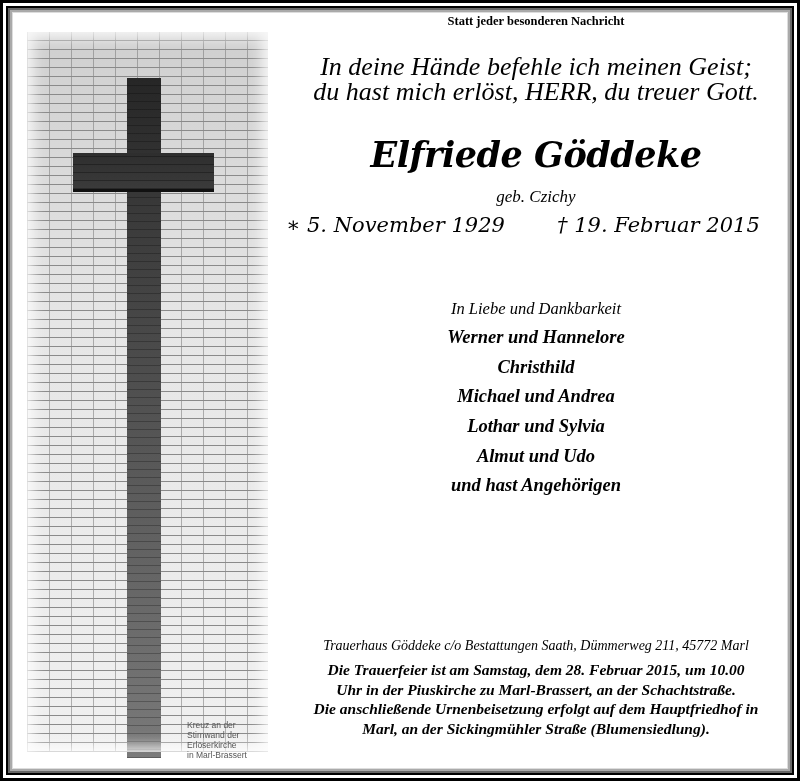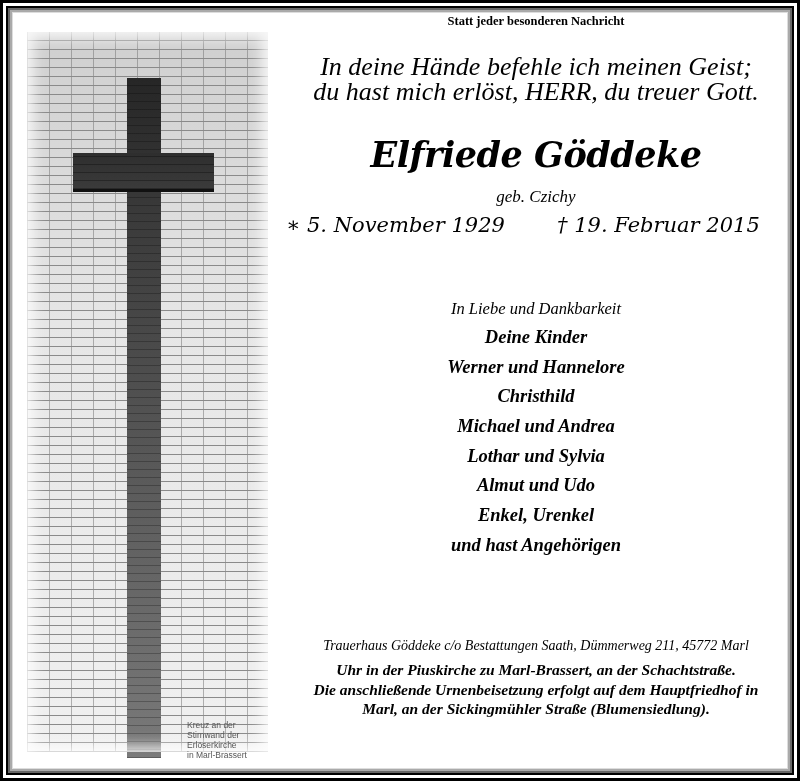--- a/index.html
+++ b/index.html
@@ -125,29 +125,28 @@
 
   <div class="name">Elfriede Göddeke</div>
   <div class="maiden">geb. Czichy</div>
   <div class="dates">
     <span class="birth">∗ 5. November 1929</span>
     <span class="death">† 19. Februar 2015</span>
   </div>
 
   <div class="mourners-intro">In Liebe und Dankbarkeit</div>
   <ul class="mourners">
-    <li>Deine Kinder</li>
     <li>Werner und Hannelore</li>
     <li>Christhild</li>
     <li>Michael und Andrea</li>
     <li>Lothar und Sylvia</li>
     <li>Almut und Udo</li>
-    <li>Enkel, Urenkel</li>
     <li>und hast Angehörigen</li>
   </ul>
 
   <div class="address">Trauerhaus Göddeke c/o Bestattungen Saath, Dümmerweg 211, 45772 Marl</div>
   <div class="ceremony">
+    <div>Die Trauerfeier ist am Samstag, dem 28. Februar 2015, um 10.00</div>
     <div>Uhr in der Piuskirche zu Marl-Brassert, an der Schachtstraße.</div>
     <div>Die anschließende Urnenbeisetzung erfolgt auf dem Hauptfriedhof in</div>
     <div>Marl, an der Sickingmühler Straße (Blumensiedlung).</div>
   </div>
 </div>
 
 </body></html>

